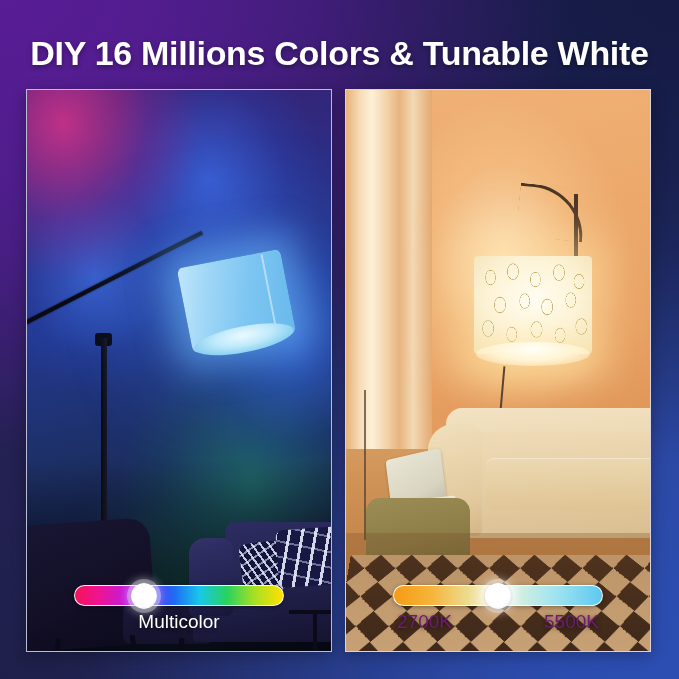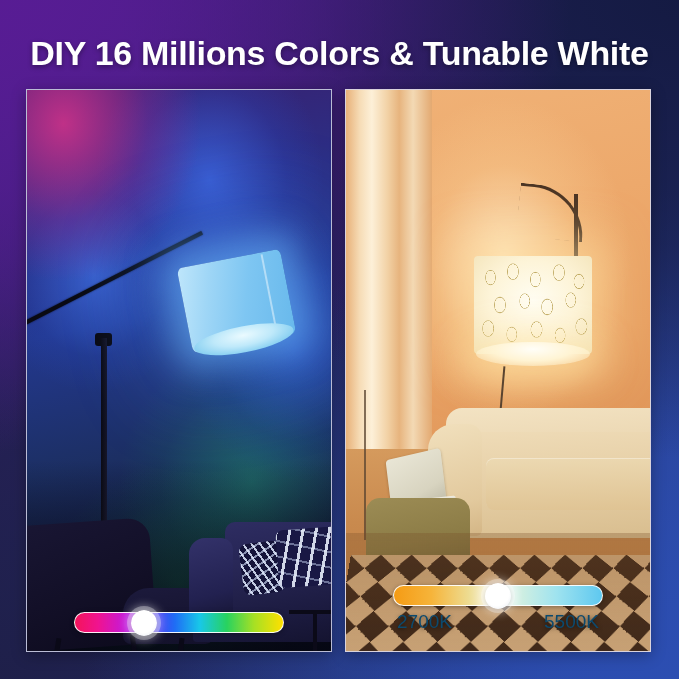--- a/index.html
+++ b/index.html
@@ -368,21 +368,21 @@
     text-shadow: 0 1px 4px rgba(0,0,0,0.55);
     white-space: nowrap;
   }
   .slider-label-row {
     margin-top: 5px;
     display: flex;
     justify-content: space-between;
     padding: 0 4px;
   }
   .slider-label-row span {
-    color: #0c4a6e;
+    color: #701a75;
     font-size: 19px;
     font-weight: 500;
     text-shadow: 0 1px 4px rgba(0,0,0,0.65);
     white-space: nowrap;
   }
 </style>
 </head>
 <body>
 
 <div id="bg"></div>
@@ -413,20 +413,21 @@
     <div class="l-pillow-a"></div>
     <div class="l-pillow-b"></div>
     <div class="l-table"></div>
     <div class="l-table-leg"></div>
   </div>
 
   <div class="slider-wrap">
     <div class="slider-track" id="track-rgb">
       <div class="slider-knob" id="knob-rgb" style="left: 33%;"></div>
     </div>
+    <div class="slider-label">Multicolor</div>
   </div>
 </div>
 
 <div class="panel" id="panel-right">
   <div class="scene">
     <div class="r-wall"></div>
     <div class="r-curtain"></div>
     <div class="r-floor"></div>
 
     <div class="r-lamp-arc"></div>

